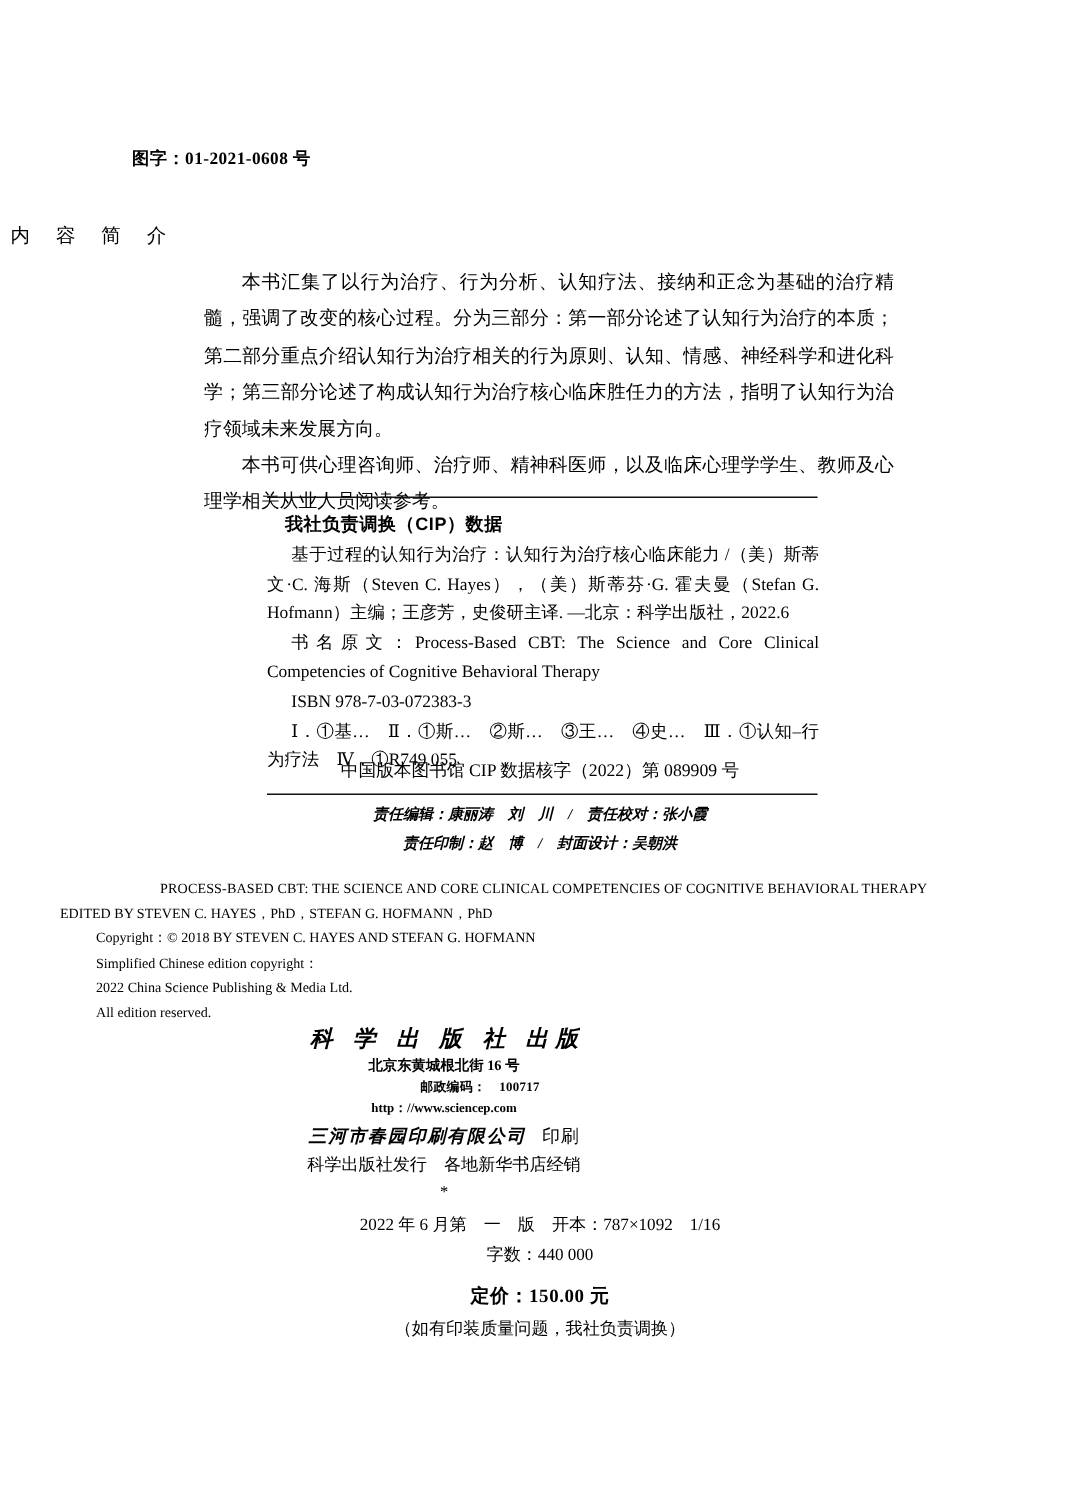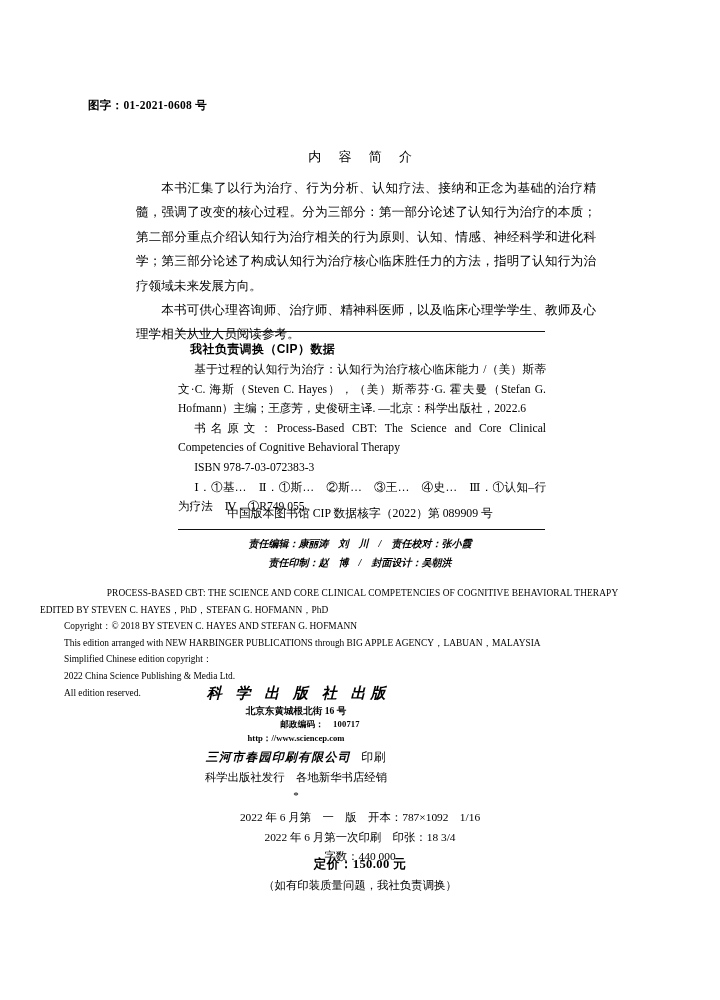--- a/index.html
+++ b/index.html
@@ -33,21 +33,21 @@
     letter-spacing: 0.3px;
     white-space: nowrap;
   }
 
   
   .section-title {
     position: absolute;
     left: 0;
     top: 148px;
     width: 720px;
-    text-align: center;
+    text-align: left;
     font-size: 13px;
     letter-spacing: 7px;
     text-indent: 7px;
     font-weight: 500;
   }
 
   .abstract {
     position: absolute;
     left: 136px;
     top: 176px;
@@ -253,38 +253,36 @@
 
   <div class="credits">
     <div>责任编辑：康丽涛　刘　川　/　责任校对：张小霞</div>
     <div>责任印制：赵　博　/　封面设计：吴朝洪</div>
   </div>
 
   <div class="eng">
     <div class="l1">PROCESS-BASED CBT: THE SCIENCE AND CORE CLINICAL COMPETENCIES OF COGNITIVE BEHAVIORAL THERAPY</div>
     <div class="l2">EDITED BY STEVEN C. HAYES，PhD，STEFAN G. HOFMANN，PhD</div>
     <div class="l2 ind">Copyright：© 2018 BY STEVEN C. HAYES AND STEFAN G. HOFMANN</div>
-    <div class="l2 ind">This edition arranged with NEW HARBINGER PUBLICATIONS through BIG APPLE AGENCY，LABUAN，MALAYSIA</div>
     <div class="l2 ind">Simplified Chinese edition copyright：</div>
     <div class="l2 ind">2022 China Science Publishing &amp; Media Ltd.</div>
     <div class="l2 ind">All edition reserved.</div>
   </div>
 
   <div class="pub">
     <div class="pub-name">科 学 出 版 社 出版</div>
     <div class="pub-addr">北京东黄城根北街 16 号</div>
     <div class="pub-post">邮政编码：　100717</div>
     <div class="pub-url">http：//www.sciencep.com</div>
     <div class="printer"><span>三河市春园印刷有限公司</span><span class="plain">&nbsp;&nbsp;&nbsp;</span><span class="plain">印刷</span></div>
     <div class="distrib">科学出版社发行　各地新华书店经销</div>
     <div class="star">*</div>
   </div>
 
   <div class="specs">
     <div>2022 年 6 月第　一　版　开本：787×1092　1/16</div>
-    <div>2022 年 6 月第一次印刷　印张：18 3/4</div>
     <div>字数：440 000</div>
   </div>
 
   <div class="price">定价：150.00 元</div>
   <div class="note">（如有印装质量问题，我社负责调换）</div>
 
 </div>
 
 </body></html>

